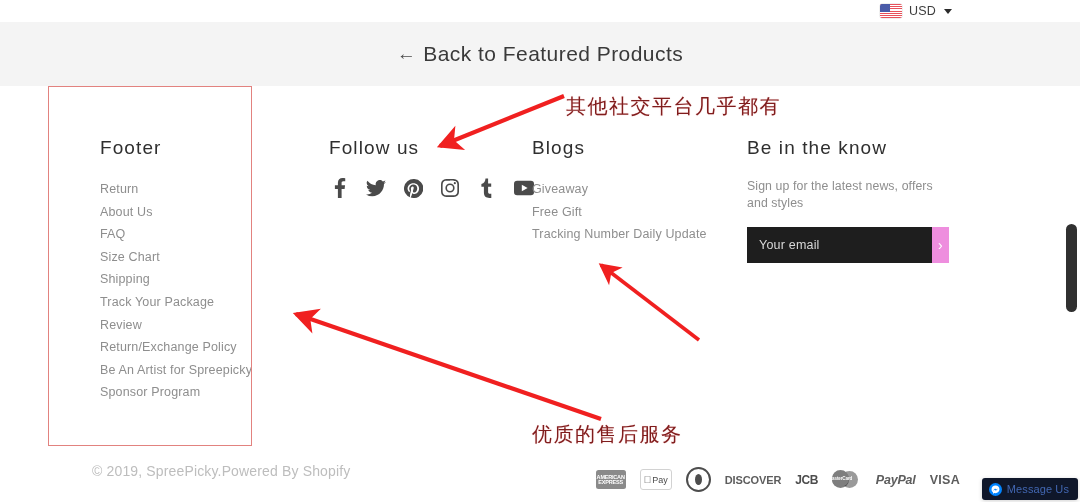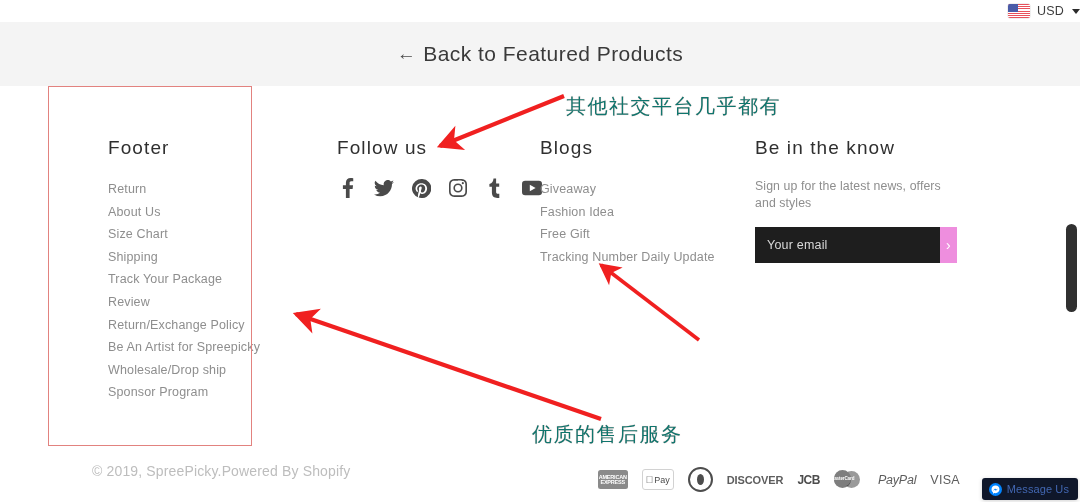--- a/index.html
+++ b/index.html
@@ -23,20 +23,21 @@
 
   
   .currency-bar {
     position: absolute;
     top: 0; left: 0;
     width: 1080px; height: 22px;
     background: #ffffff;
     display: flex;
     justify-content: flex-end;
     align-items: center;
+    padding-right: 128px;
     box-sizing: border-box;
   }
   .currency-picker {
     display: flex;
     align-items: center;
     gap: 7px;
     font-size: 12.5px;
     color: #3d3d3d;
     letter-spacing: .2px;
   }
@@ -89,21 +90,21 @@
     cursor: pointer;
   }
   .back-link .arrow-left {
     font-size: 19px;
     color: #4a4a4a;
   }
 
   
   .footer {
     position: absolute;
-    top: 86px; left: 16px;
+    top: 86px; left: 8px;
     width: 992px; height: 375px;
     background: #ffffff;
   }
   .footer-inner {
     position: absolute;
     top: 0; left: 0;
     width: 1080px;
     height: 375px;
   }
 
@@ -244,21 +245,21 @@
     display: flex;
     align-items: center;
     justify-content: center;
     font-size: 9px;
     color: #4b4b4b;
     gap: 1px;
     background: #ffffff;
   }
   .pay-text {
     font-size: 12.5px;
-    font-weight: normal;
+    font-weight: bold;
     color: #5d5d5d;
     font-style: italic;
     letter-spacing: -.2px;
   }
   .pay-text.plain { font-style: normal; letter-spacing: .3px; }
   .pay-discover { font-size: 11px; font-weight: bold; color: #5d5d5d; letter-spacing: -.1px; }
   .pay-jcb { font-size: 12px; font-weight: bold; color: #4d4d4d; letter-spacing: -.5px; }
   .mc { position: relative; width: 30px; height: 19px; }
   .mc span {
     position: absolute; top: 1px;
@@ -332,21 +333,21 @@
     inset: 0;
     pointer-events: none;
   }
   .annot-box {
     position: absolute;
     border: 1.4px solid #e2827f;
     box-sizing: border-box;
   }
   .annot-text {
     position: absolute;
-    color: #0f766e;
+    color: #7f1d1d;
     font-family: Liberation Serif, serif;
     font-size: 20px;
     white-space: nowrap;
     letter-spacing: 1.5px;
     text-shadow: 0 0 1px rgba(236,58,58,.35);
   }
   .annot-svg {
     position: absolute;
     inset: 0;
     width: 1080px;
@@ -377,27 +378,27 @@
   </div>
 
   <div class="footer">
     <div class="footer-inner">
 
       <div class="col col-footer">
         <div class="col-title">Footer</div>
         <ul class="link-list">
           <li>Return</li>
           <li>About Us</li>
+          <li>FAQ</li>
           <li>Size Chart</li>
           <li>Shipping</li>
           <li>Track Your Package</li>
           <li>Review</li>
           <li>Return/Exchange Policy</li>
           <li>Be An Artist for Spreepicky</li>
-          <li>Wholesale/Drop ship</li>
           <li>Sponsor Program</li>
         </ul>
       </div>
 
       <div class="col col-follow">
         <div class="col-title">Follow us</div>
         <div class="social-row">
           <span class="sicon">
             <svg width="13" height="20" viewBox="0 0 13 20">
                 <path fill="currentColor" d="M8.6 20V10.9h3l.45-3.55H8.6V5.08c0-1.03.28-1.73 1.76-1.73h1.88V.18C11.92.12 10.8 0 9.5 0 6.77 0 4.9 1.67 4.9 4.73v2.62H1.9v3.55h3V20z"></path>
@@ -431,21 +432,20 @@
                 <path fill="#ffffff" d="M8.6 4.4 15 8l-6.4 3.6z"></path>
               </svg>
           </span>
         </div>
       </div>
 
       <div class="col col-blogs">
         <div class="col-title">Blogs</div>
         <ul class="link-list">
           <li>Giveaway</li>
-          <li>Fashion Idea</li>
           <li>Free Gift</li>
           <li>Tracking Number Daily Update</li>
         </ul>
       </div>
 
       <div class="col col-know">
         <div class="col-title">Be in the know</div>
         <p class="know-desc">Sign up for the latest news, offers and styles</p>
         <div class="signup">
           <input type="text" placeholder="Your email" style="">

